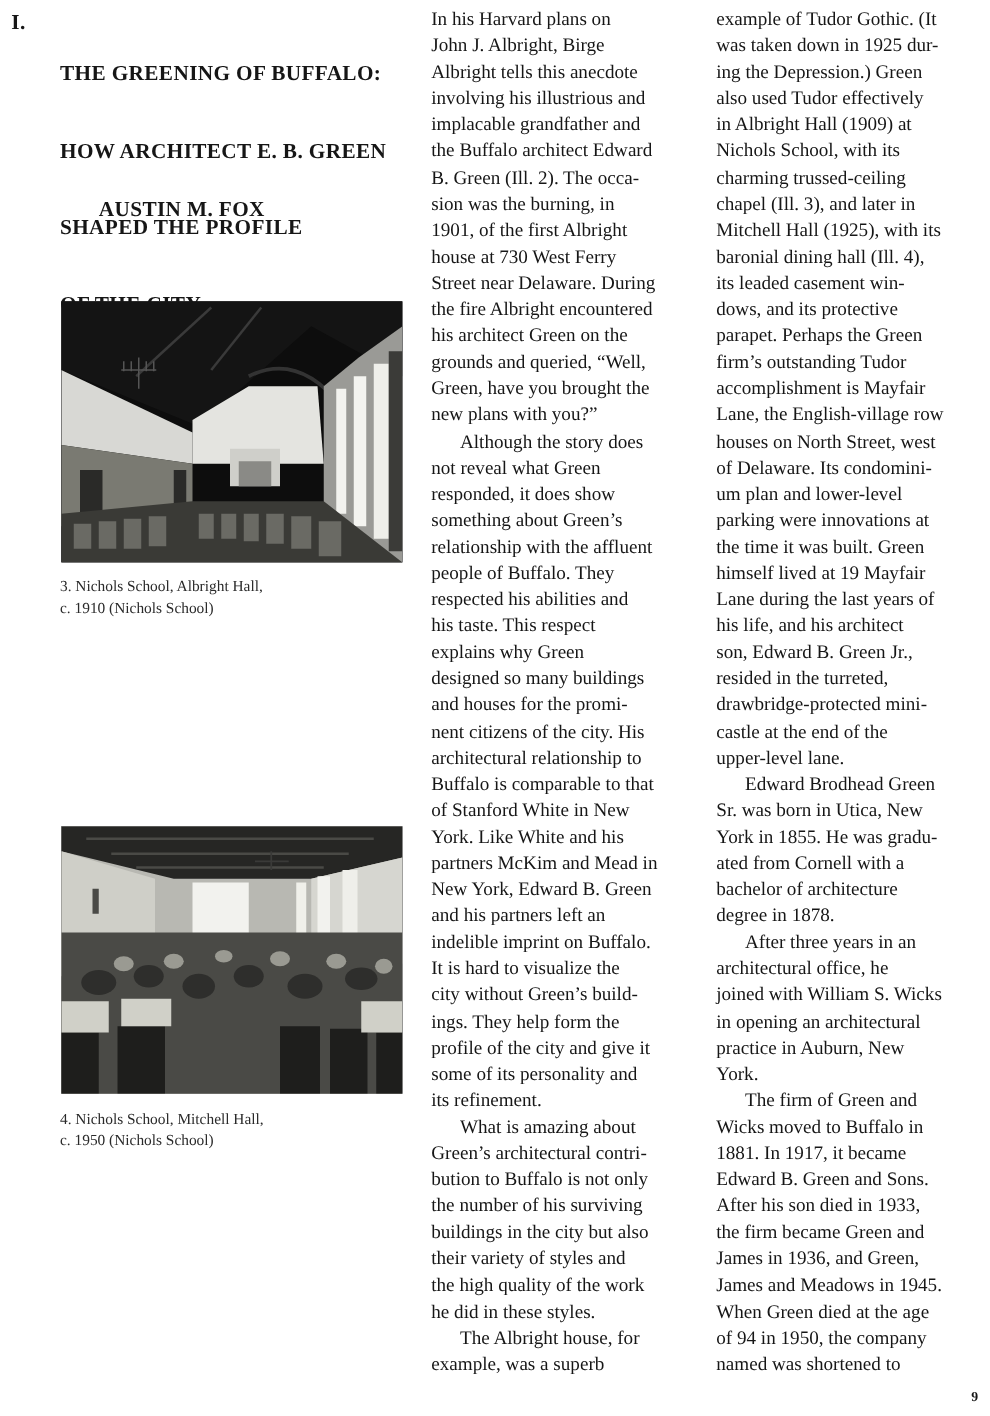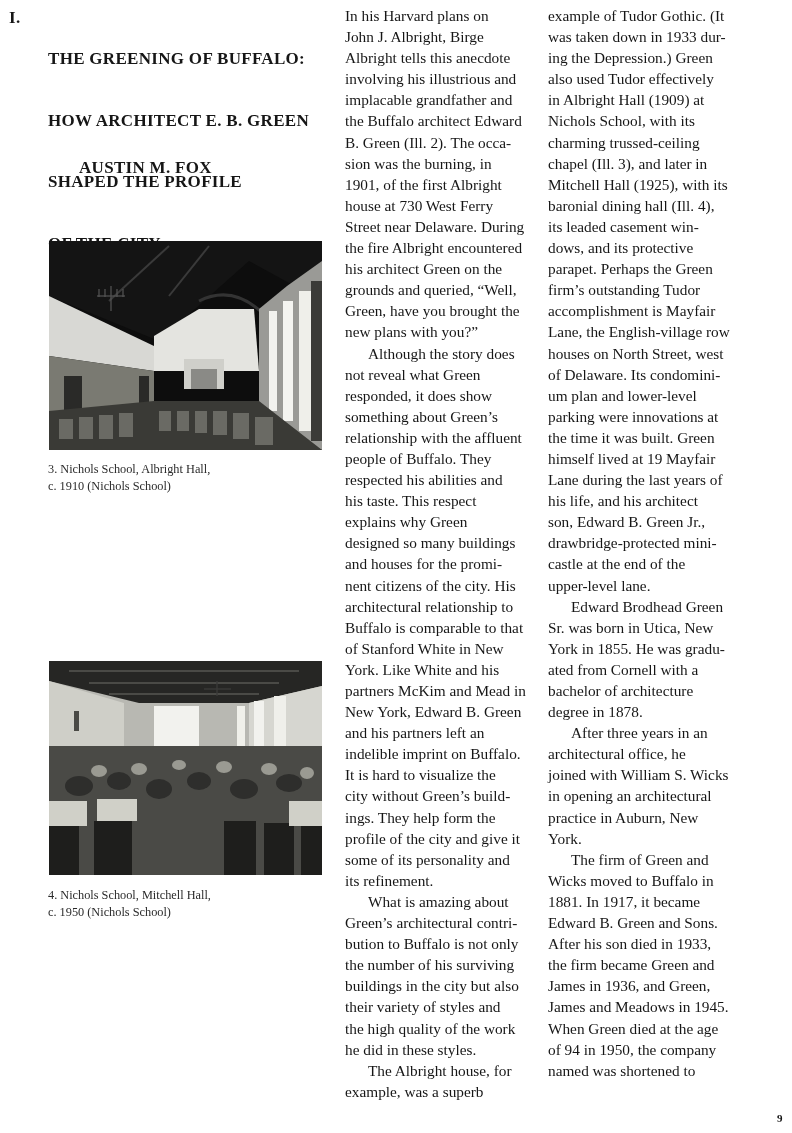--- a/index.html
+++ b/index.html
@@ -15,21 +15,21 @@
   .photo svg { display: block; width: 100%; height: 100%; }
   #photo-1 { left: 49px; top: 241px; width: 273px; height: 209px; }
   #photo-2 { left: 49px; top: 661px; width: 273px; height: 214px; }
 
   .caption { position: absolute; left: 48px; width: 260px; font-size: 12.3px; line-height: 17px; color: #2a2a2a; }
   #caption-1 { top: 461px; }
   #caption-2 { top: 887px; }
 
   .column { position: absolute; top: 5px; font-size: 15.3px; line-height: 21.1px; }
   #col-2 { left: 345px; width: 205px; }
-  #col-3 { left: 548px; width: 219px; }
+  #col-3 { left: 573px; width: 219px; }
   .column .line { display: block; white-space: nowrap; }
   .column .line.indent { padding-left: 23px; }
 
   .page-number { position: absolute; left: 777px; top: 1112px; font-size: 11px; font-weight: bold; }
 </style>
 </head>
 <body>
 
 <div class="chapter-num">I.</div>
 <div class="title">
@@ -207,21 +207,21 @@
     <span class="line">the number of his surviving</span>
     <span class="line">buildings in the city but also</span>
     <span class="line">their variety of styles and</span>
     <span class="line">the high quality of the work</span>
     <span class="line">he did in these styles.</span>
     <span class="line indent">The Albright house, for</span>
     <span class="line">example, was a superb</span>
   </div>
 <div class="column" id="col-3">
     <span class="line">example of Tudor Gothic. (It</span>
-    <span class="line">was taken down in 1933 dur-</span>
+    <span class="line">was taken down in 1925 dur-</span>
     <span class="line">ing the Depression.) Green</span>
     <span class="line">also used Tudor effectively</span>
     <span class="line">in Albright Hall (1909) at</span>
     <span class="line">Nichols School, with its</span>
     <span class="line">charming trussed-ceiling</span>
     <span class="line">chapel (Ill. 3), and later in</span>
     <span class="line">Mitchell Hall (1925), with its</span>
     <span class="line">baronial dining hall (Ill. 4),</span>
     <span class="line">its leaded casement win-</span>
     <span class="line">dows, and its protective</span>
@@ -231,20 +231,21 @@
     <span class="line">Lane, the English-village row</span>
     <span class="line">houses on North Street, west</span>
     <span class="line">of Delaware. Its condomini-</span>
     <span class="line">um plan and lower-level</span>
     <span class="line">parking were innovations at</span>
     <span class="line">the time it was built. Green</span>
     <span class="line">himself lived at 19 Mayfair</span>
     <span class="line">Lane during the last years of</span>
     <span class="line">his life, and his architect</span>
     <span class="line">son, Edward B. Green Jr.,</span>
+    <span class="line">resided in the turreted,</span>
     <span class="line">drawbridge-protected mini-</span>
     <span class="line">castle at the end of the</span>
     <span class="line">upper-level lane.</span>
     <span class="line indent">Edward Brodhead Green</span>
     <span class="line">Sr. was born in Utica, New</span>
     <span class="line">York in 1855. He was gradu-</span>
     <span class="line">ated from Cornell with a</span>
     <span class="line">bachelor of architecture</span>
     <span class="line">degree in 1878.</span>
     <span class="line indent">After three years in an</span>

